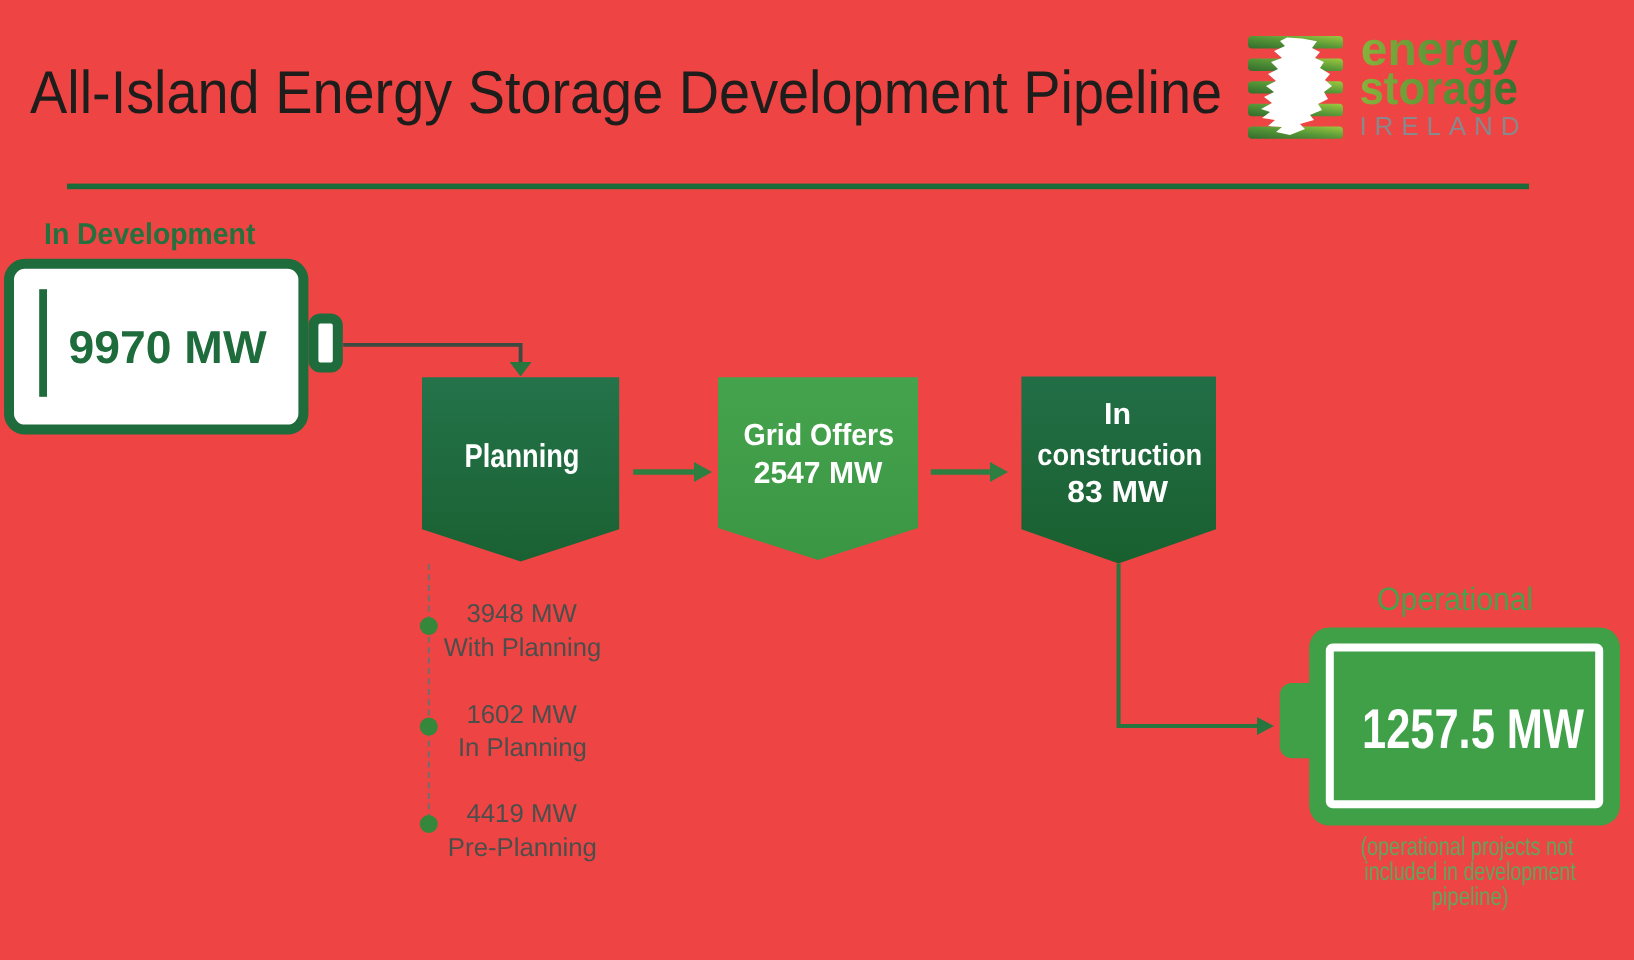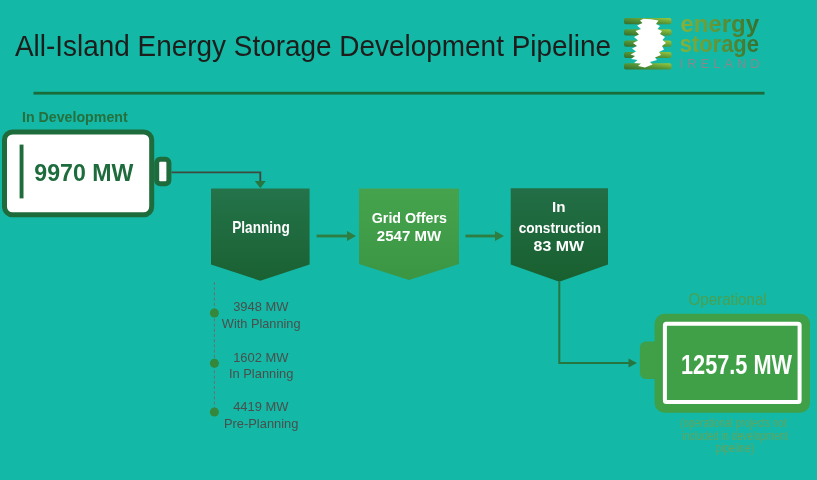--- a/index.html
+++ b/index.html
@@ -1,16 +1,16 @@
 <!DOCTYPE html>
 <html><head>
 <meta charset="utf-8">
 <style>
   html,body{margin:0;padding:0;background:#ffffff;}
-  #stage{position:relative;width:817px;height:480px;background:#14b8a6;overflow:hidden;
+  #stage{position:relative;width:817px;height:480px;background:#ef4444;overflow:hidden;
     font-family:"Liberation Sans", sans-serif;}
   svg{display:block;}
   text{font-family:"Liberation Sans", sans-serif;}
 </style>
 </head>
 <body>
 <div id="stage">
 <svg width="817" height="480" viewBox="0 0 817 480">
   <defs>
     <linearGradient id="logograd" x1="0" y1="1" x2="1" y2="0">

